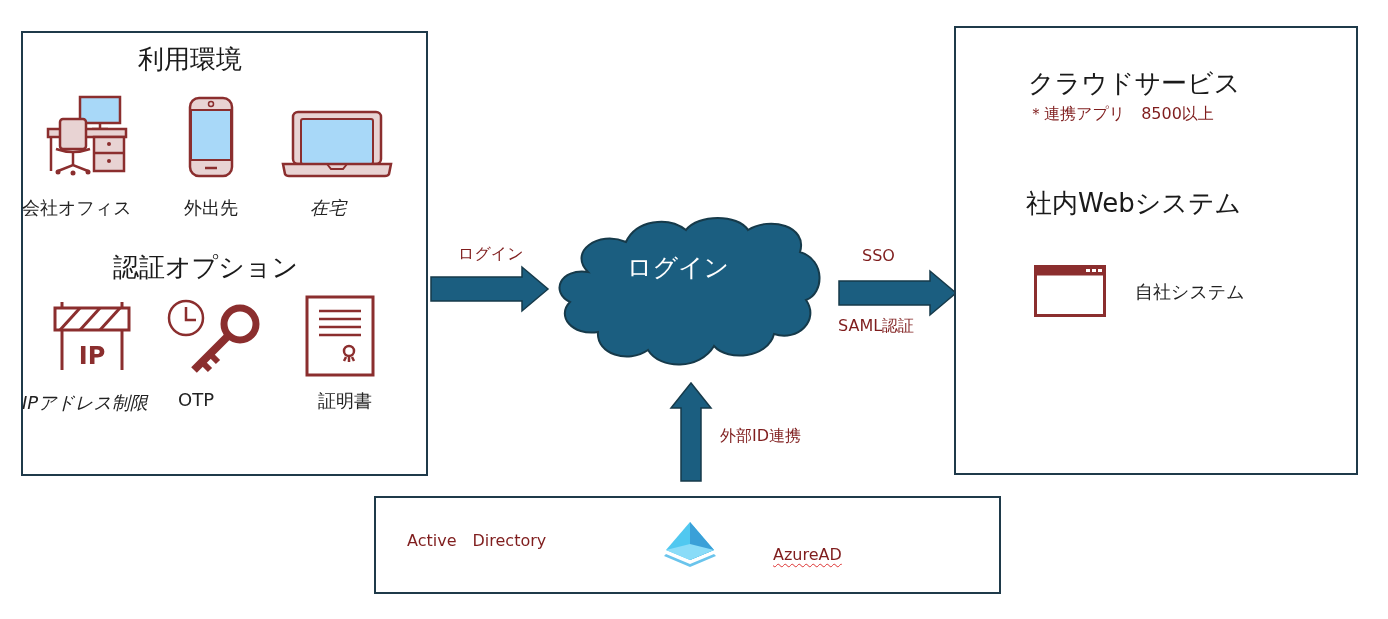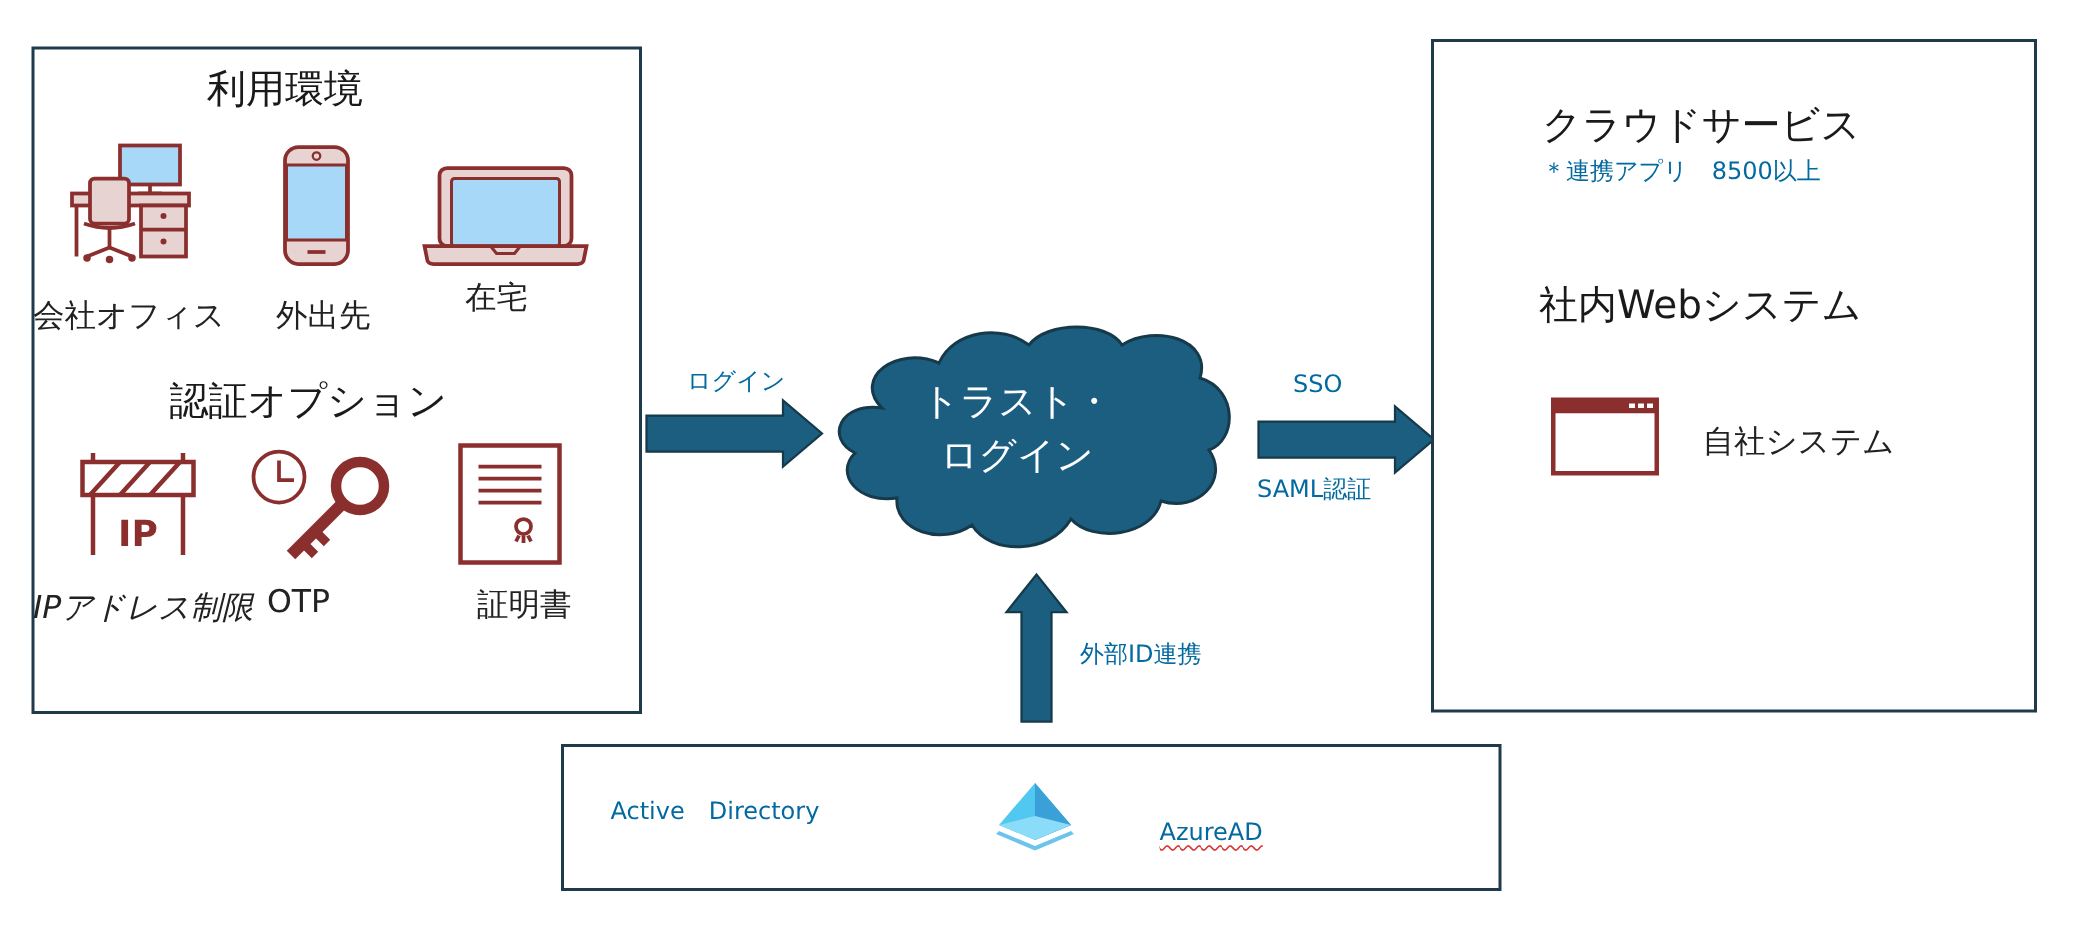--- a/index.html
+++ b/index.html
@@ -1,22 +1,22 @@
 <!DOCTYPE html>
 <html><head>
 <meta charset="utf-8">
 <style>
   html, body { margin: 0; padding: 0; background: #ffffff; }
   body { width: 1388px; height: 619px; position: relative; overflow: hidden;
          font-family: "DejaVu Sans", "Liberation Sans", sans-serif; color: #222; }
   .box { position: absolute; border: 2px solid #1f3a4a; background: #fff; box-sizing: border-box; }
   .abs { position: absolute; white-space: nowrap; }
   .h-title { font-size: 26px; color: #1a1a1a; }
-  .label { font-size: 21px; color: #222; }
-  .small { font-size: 16px; color: #0369a1; }
+  .label { font-size: 18px; color: #222; }
+  .small { font-size: 16px; color: #7f1d1d; }
   svg { position: absolute; overflow: visible; }
   .cloud-text { font-size: 25px; color: #ffffff; text-align: center; line-height: 36px; }
   .squiggle { text-decoration: underline wavy #d33; text-decoration-thickness: 1px; text-underline-offset: 3px; margin-top: 11px; }
 </style>
 </head>
 <body>
 
 <div class="box" style="left:21px; top:31px; width:407px; height:445px;"></div>
 
 <div class="abs h-title" style="left:138px; top:42px;">利用環境</div>
@@ -49,21 +49,21 @@
 
 <svg style="left:281px; top:110px;" width="112" height="68" viewBox="0 0 112 68">
   <rect x="12" y="2" width="88" height="52" rx="5" fill="#e8d3d3" stroke="#8b2e2e" stroke-width="2.5"></rect>
   <rect x="20" y="9" width="72" height="45" rx="2" fill="#a8d8f8" stroke="#8b2e2e" stroke-width="2"></rect>
   <path d="M2 54 L110 54 L108 64 Q107 66 104 66 L8 66 Q5 66 4 64 Z" fill="#e8d3d3" stroke="#8b2e2e" stroke-width="2.5"></path>
   <path d="M46 54 L50 59 L62 59 L66 54" fill="none" stroke="#8b2e2e" stroke-width="2"></path>
 </svg>
 
 <div class="abs label" style="left:22px; top:196px;">会社オフィス</div>
 <div class="abs label" style="left:184px; top:196px;">外出先</div>
-<div class="abs label" style="left:310px; top:184px;">在宅</div>
+<div class="abs label" style="left:310px; top:196px;font-style:italic;">在宅</div>
 
 <div class="abs h-title" style="left:113px; top:250px;">認証オプション</div>
 
 <svg style="left:52px; top:300px;" width="80" height="72" viewBox="0 0 80 72">
   <line x1="10" y1="2" x2="10" y2="70" stroke="#8b2e2e" stroke-width="3"></line>
   <line x1="70" y1="2" x2="70" y2="70" stroke="#8b2e2e" stroke-width="3"></line>
   <rect x="3" y="8" width="74" height="22" fill="#fff" stroke="#8b2e2e" stroke-width="3"></rect>
   <line x1="8" y1="30" x2="28" y2="8" stroke="#8b2e2e" stroke-width="3"></line>
   <line x1="28" y1="30" x2="48" y2="8" stroke="#8b2e2e" stroke-width="3"></line>
   <line x1="48" y1="30" x2="68" y2="8" stroke="#8b2e2e" stroke-width="3"></line>
@@ -106,21 +106,20 @@
            C222 4 260 14 252 40
            C278 48 276 82 258 88
            C272 108 250 130 226 122
            C220 146 180 150 166 134
            C152 158 112 158 100 138
            C80 152 48 142 50 120
            C24 124 8 104 22 90
            C2 80 12 56 40 60 Z" fill="#1b5e80" stroke="#163a4a" stroke-width="2"></path>
 </svg>
 <div class="abs cloud-text" style="left:568px; top:250px; width:220px;">
-  <div>トラスト・</div>
   <div>ログイン</div>
 </div>
 
 <div class="abs small" style="left:862px; top:246px;">SSO</div>
 <svg style="left:838px; top:270px;" width="120" height="46" viewBox="0 0 120 46">
   <path d="M1 11 L92 11 L92 1 L118 23 L92 45 L92 35 L1 35 Z" fill="#1b5e80" stroke="#163a4a" stroke-width="1.5"></path>
 </svg>
 <div class="abs small" style="left:838px; top:316px;">SAML認証</div>
 
 <svg style="left:670px; top:382px;" width="42" height="100" viewBox="0 0 42 100">

